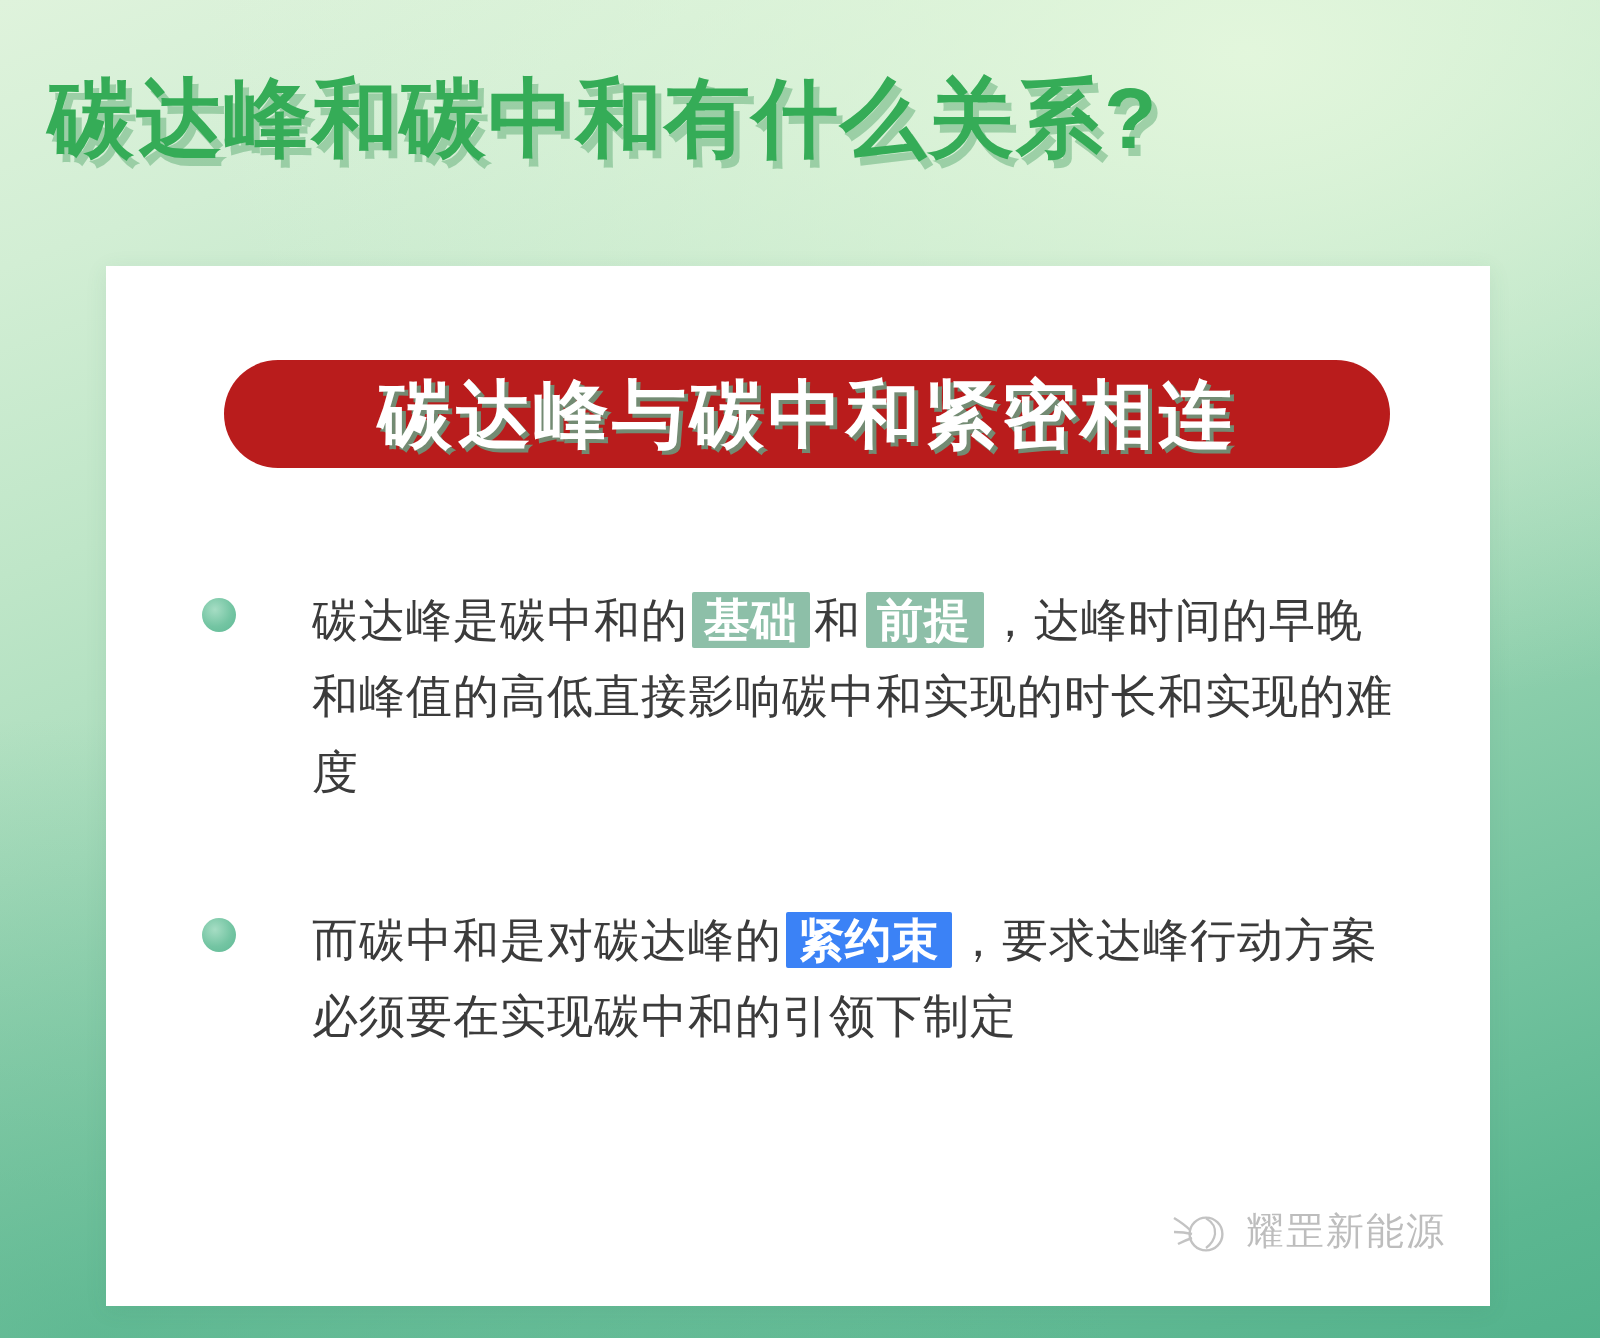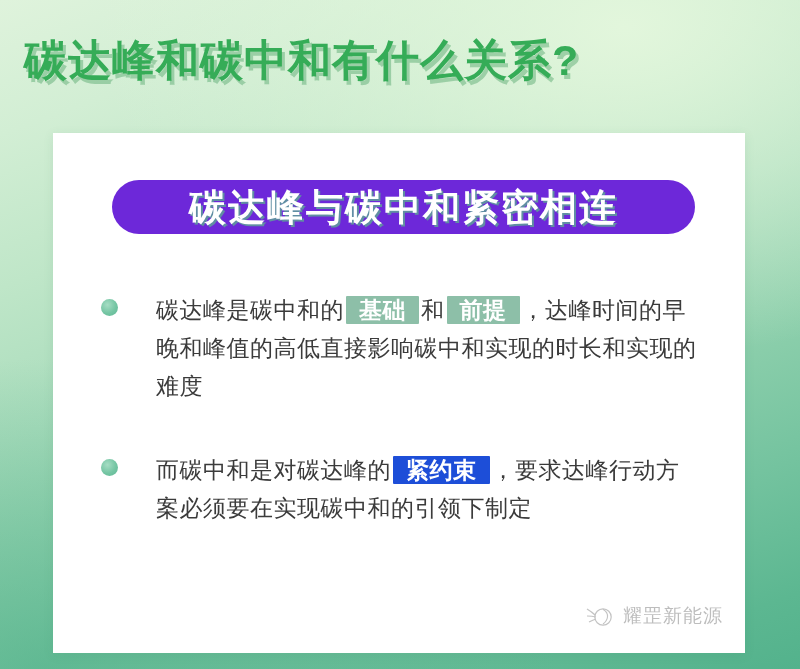--- a/index.html
+++ b/index.html
@@ -71,21 +71,21 @@
   }
 
   
   .pill {
     position: absolute;
     left: 59px;
     top: 47px;
     width: 583px;
     height: 54px;
     border-radius: 27px;
-    background: #6d28d9;
+    background: #b91c1c;
     display: flex;
     align-items: center;
     justify-content: center;
   }
   .pill-text {
     color: #ffffff;
     font-size: 37px;
     font-weight: 700;
     letter-spacing: 2px;
     line-height: 1;
@@ -119,26 +119,26 @@
     flex: 1 1 auto;
     font-size: 23px;
     line-height: 38px;
     color: #3b3b3b;
     letter-spacing: 0.5px;
   }
   .hl {
     background: #8dbfa8;
     color: #ffffff;
     font-weight: 700;
-    padding: 1px 13px;
+    padding: 1px 6px;
     margin: 0 2px;
     border-radius: 1px;
   }
   .hl.bright {
-    background: #1d4ed8;
+    background: #3b82f6;
   }
 
   
   .watermark {
     position: absolute;
     right: 22px;
     bottom: 24px;
     display: flex;
     align-items: center;
     gap: 8px;

